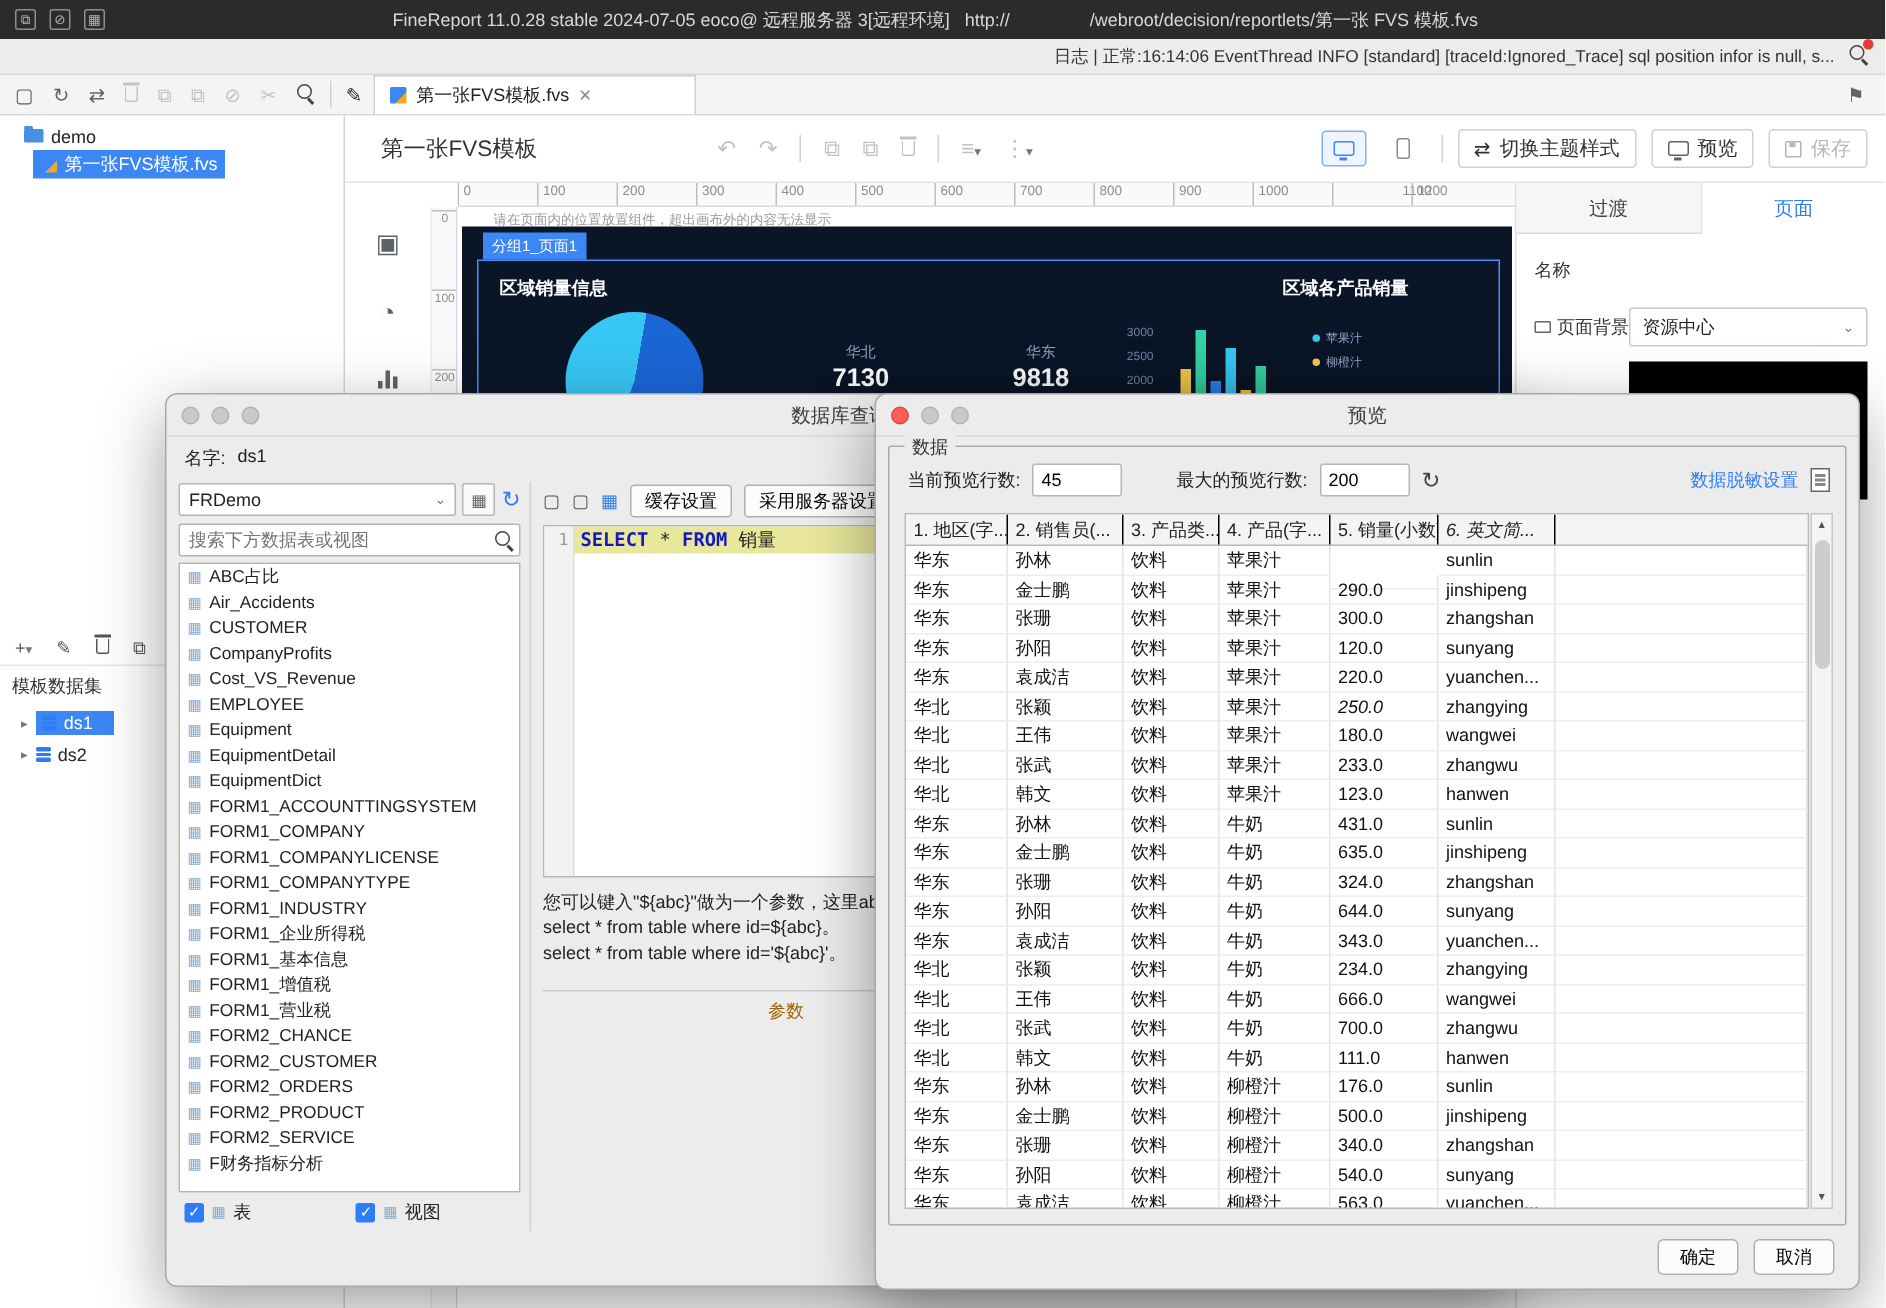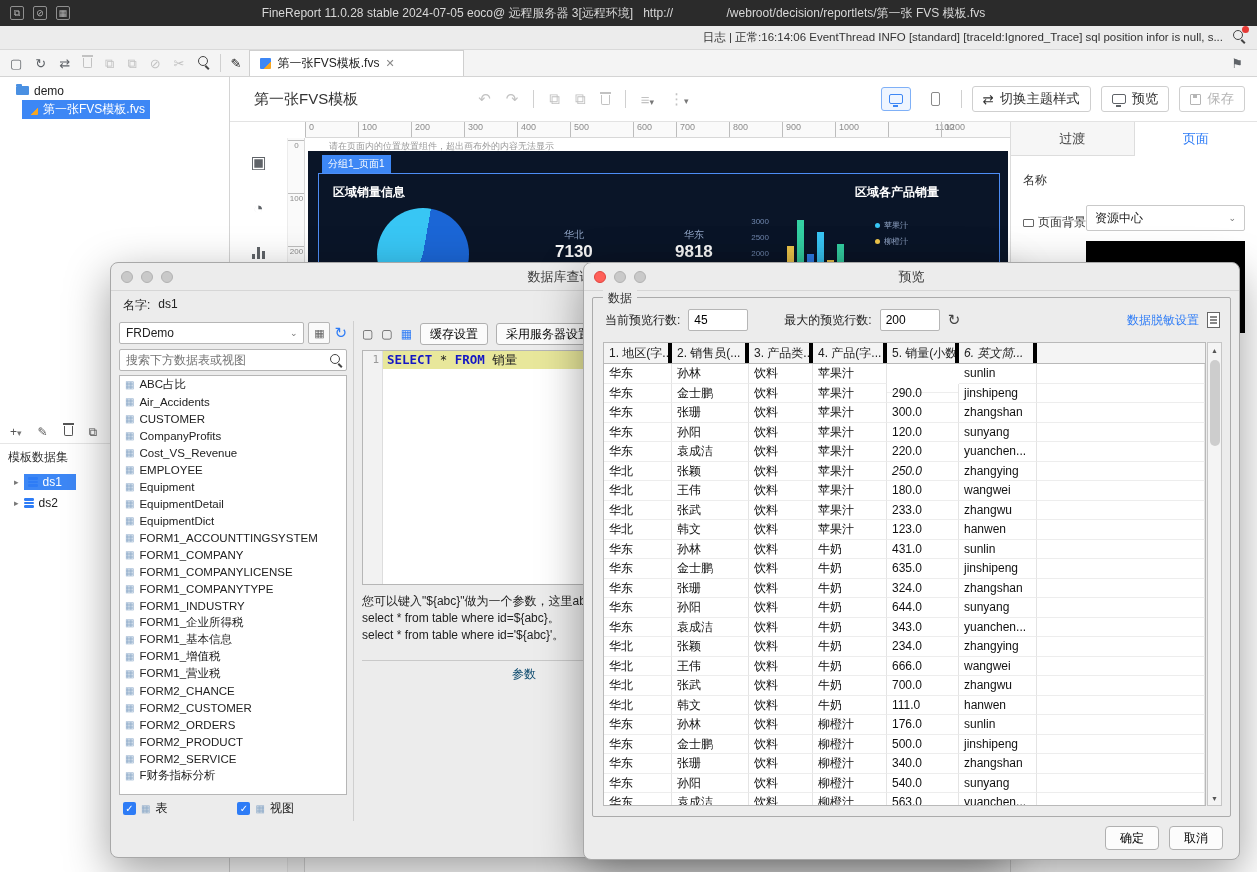--- a/index.html
+++ b/index.html
@@ -96,21 +96,21 @@
 .legend{position:absolute;left:556px;top:46px;font-size:8px;color:#93a7c8}
 .leg-row{display:flex;align-items:center;gap:4px;margin-bottom:5px}
 .leg-dot{width:5px;height:5px;border-radius:50%}
 
 
 .rightpanel{position:absolute;left:1010px;top:122px;right:0;bottom:0;background:#fff;border-left:1px solid #dcdcdc}
 .rp-tabs{display:flex;height:34px}
 .rp-tab{flex:1;display:flex;align-items:center;justify-content:center;font-size:13px;cursor:pointer}
 .rp-tab.inactive{background:#f6f6f6;color:#444;border-bottom:1px solid #ddd;border-right:1px solid #ddd}
 .rp-tab.active{background:#fff;color:#2e7cf6}
-.rp-row{display:flex;align-items:flex-end;margin:16px 12px 0 12px}
+.rp-row{display:flex;align-items:center;margin:16px 12px 0 12px}
 .rp-label{width:63px;color:#333;display:flex;align-items:center;gap:4px}
 .rp-input{flex:1;height:26px;border:1px solid #c9c9c9;border-radius:2px;padding:0 8px;font-size:12px;font-family:"Liberation Sans",sans-serif;color:#222;background:#fff}
 .rp-select{flex:1;height:26px;border:1px solid #c9c9c9;border-radius:2px;padding:0 8px;display:flex;align-items:center;justify-content:space-between;background:#fff;cursor:pointer}
 .blackbox{margin:10px 12px 0 75px;height:92px;background:#000}
 .mini-mon{position:relative;width:11px;height:8px;border:1.2px solid #666;border-radius:1px;display:inline-block}
 
 
 .dialog{position:absolute;background:#ececec;border:1px solid #a8a8a8;border-radius:8px;box-shadow:0 14px 45px rgba(0,0,0,.38)}
 .dlg-titlebar{position:relative;height:28px;display:flex;align-items:center;justify-content:center;font-size:13px;color:#3c3c3c;border-bottom:1px solid #d6d6d6}
 .lights{position:absolute;left:10px;top:8px;display:flex;gap:8px}
@@ -138,35 +138,35 @@
 .d1-right{position:absolute;left:242px;top:58px;right:10px;bottom:36px;border-left:1px solid #cfcfcf;padding-left:8px}
 .d1-toolbar{display:flex;align-items:center;gap:8px;height:26px}
 .d1-btn{height:22px;border:1px solid #b0b0b0;background:#fbfbfb;border-radius:3px;padding:0 9px;font-size:12px;display:flex;align-items:center;cursor:pointer;white-space:nowrap}
 .sql-editor{margin-top:3px;height:235px;border:1px solid #b6b6b6;background:#fff;display:flex;font-family:"DejaVu Sans Mono",monospace;font-size:12.5px}
 .gutter{width:20px;background:#f2f2f2;border-right:1px solid #ddd;color:#999;text-align:right;padding:2px 3px 0 0;font-size:11px}
 .code{flex:1}
 .code-line{height:18px;background:#e8e79b;white-space:pre;padding-left:4px;line-height:18px}
 .kw{color:#1417c4;font-weight:bold}
 .hint-area{margin-top:8px;font-size:12px;color:#222;line-height:17px}
 .params-bar{margin-top:16px;border-top:1px solid #c9c9c9;padding-top:5px}
-.params-label{margin-left:150px;color:#0c4a6e}
+.params-label{margin-left:150px;color:#a16207}
 
 
 .groupbox{position:absolute;left:8px;top:34px;right:8px;bottom:42px;border:1px solid #ababab;border-radius:2px}
 .group-legend{position:absolute;top:-8px;left:10px;background:#ececec;padding:0 5px;color:#333}
 .ctrl-row{position:absolute;left:12px;right:10px;top:10px;height:24px;display:flex;align-items:center;gap:8px;color:#222}
 .num-input{width:60px;height:22px;border:1px solid #b6b6b6;border-radius:2px;padding:0 5px;font-size:12px;font-family:"Liberation Sans",sans-serif;background:#fff}
 .spacer20{width:20px}
 .flex1{flex:1}
 .link{color:#2e7cf6;cursor:pointer}
 .doc-ic{position:relative;width:13px;height:16px;border:1.2px solid #666;background:#fff;display:inline-block}
 .doc-ic::before{content:"";position:absolute;left:2px;top:3px;width:7px;height:1.5px;background:#888;box-shadow:0 3px 0 #888,0 6px 0 #888}
 .pv-wrap{position:absolute;left:10px;right:24px;top:44px;bottom:10px;border:1px solid #b9b9b9;background:#fff;overflow:hidden}
 #pv-head{display:flex;height:21px;background:#f4f4f4;border-bottom:1px solid #b9b9b9}
-.pv-hcell{padding:0 0 0 5px;line-height:21px;font-size:12px;color:#222;border-right:4px solid #000000;overflow:hidden;white-space:nowrap;flex-shrink:0}
+.pv-hcell{padding:0 0 0 5px;line-height:21px;font-size:12px;color:#222;border-right:1px solid #000000;overflow:hidden;white-space:nowrap;flex-shrink:0}
 .pv-fill{flex:1;border-right:none}
 .pv-row{display:flex;height:19.5px}
 .pv-cell{padding-left:5px;line-height:19.5px;font-size:12px;color:#111;border-right:1px solid #e4e4e4;border-bottom:1px solid #ededed;overflow:hidden;white-space:nowrap;flex-shrink:0}
 .pv-scroll{position:absolute;right:8px;top:44px;bottom:10px;width:15px;background:#f4f4f4;border:1px solid #c6c6c6}
 .sc-arrow{height:14px;display:flex;align-items:center;justify-content:center;font-size:7px;color:#555}
 .sc-arrow.bottom{position:absolute;bottom:0;left:0;right:0}
 .sc-thumb{position:absolute;left:1.5px;top:17px;width:10px;height:86px;background:#cdcdcd;border-radius:5px}
 .btn-row{position:absolute;right:16px;bottom:9px;display:flex;gap:10px}
 .dlg-btn{min-width:54px;height:24px;background:#fcfcfc;border:1px solid #b0b0b0;border-radius:4px;font-size:12px;display:flex;align-items:center;justify-content:center;cursor:pointer}
 </style>
@@ -299,21 +299,21 @@
     </div>
   </div>
 
   <div id="hruler" class="hruler">
       <div class="hmark" style="left: 0px;">0</div>
       <div class="hmark" style="left: 53px;">100</div>
       <div class="hmark" style="left: 106px;">200</div>
       <div class="hmark" style="left: 159px;">300</div>
       <div class="hmark" style="left: 212px;">400</div>
       <div class="hmark" style="left: 265px;">500</div>
-      <div class="hmark" style="left: 328px;">600</div>
+      <div class="hmark" style="left: 318px;">600</div>
       <div class="hmark" style="left: 371px;">700</div>
       <div class="hmark" style="left: 424px;">800</div>
       <div class="hmark" style="left: 477px;">900</div>
       <div class="hmark" style="left: 530px;">1000</div>
       <div class="hmark" style="left: 583px; padding-left: 46px;">1100</div>
       <div class="hmark" style="left: 636px;">1200</div>
     </div>
   <div id="vruler" class="vruler">
       <div class="vmark" style="top: 2px;">0</div>
       <div class="vmark" style="top: 55px;">100</div>

